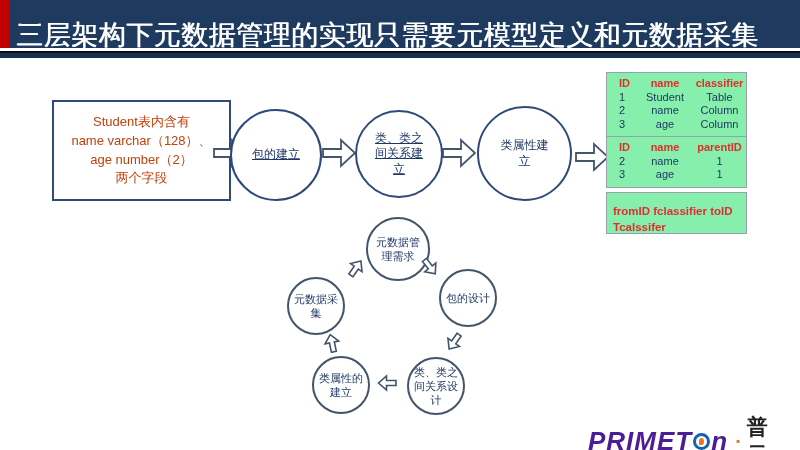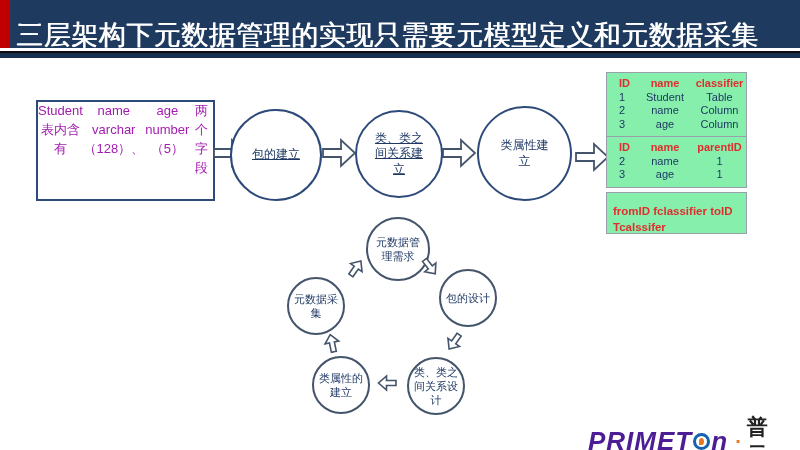--- a/index.html
+++ b/index.html
@@ -10,23 +10,23 @@
   
   .titlebar { position:absolute; left:0; top:0; width:800px; height:48px; background:#1e3a5f; }
   .accent { position:absolute; left:0; top:0; width:10px; height:48px; background:#c00000; }
   .slide-title { position:absolute; left:16px; top:0; height:48px; line-height:50px;
     color:#ffffff; font-size:27px; font-weight:normal; letter-spacing:0.5px; white-space:nowrap;
     text-shadow:0.8px 0 0 #fff;margin-top:10px; }
   .divider { position:absolute; left:0; top:51px; width:800px; height:7px; background:#16304f;
     border-top:2px solid #0d0d0d; }
 
   
-  .rect-box { position:absolute; left:36px; top:100px; width:179px; height:101px;
-    border:2px solid #2e4a7a; display:flex; flex-direction:row; justify-content:center;
-    text-align:center; color:#a21caf; font-size:13px; line-height:1.45; }
+  .rect-box { position:absolute; left:52px; top:100px; width:179px; height:101px;
+    border:2px solid #2e4a7a; display:flex; flex-direction:column; justify-content:center;
+    text-align:center; color:#c2410c; font-size:13px; line-height:1.45; }
   .circle { position:absolute; border:2px solid #2e4a7a; border-radius:50%; background:#fff;
     display:flex; align-items:center; justify-content:center; text-align:center;
     color:#1f3864; font-size:12px; line-height:1.3; }
   .circle span { display:block; line-break:anywhere; word-break:break-all; }
   .c1 { left:230px; top:109px; width:92px; height:92px;text-decoration:underline; }
   .c2 { left:355px; top:110px; width:88px; height:88px; }
   .c3 { left:477px; top:106px; width:95px; height:95px; }
   .c2 span { width:54px;text-decoration:underline; } .c3 span { width:54px; }
 
   .block-arrow { position:absolute; width:34px; height:32px; }
@@ -84,21 +84,21 @@
 
   <header class="titlebar">
     <div class="accent"></div>
     <h1 class="slide-title">三层架构下元数据管理的实现只需要元模型定义和元数据采集</h1>
   </header>
   <div class="divider"></div>
 
   <div class="rect-box">
     <div>Student表内含有</div>
     <div>name varchar（128）、</div>
-    <div>age number（5）</div>
+    <div>age number（2）</div>
     <div>两个字段</div>
   </div>
 
   <div class="block-arrow fa1">
     <svg width="34" height="32" viewBox="0 0 34 32">
         <path d="M1 12 L19 12 L19 3 L33 16 L19 29 L19 20 L1 20 Z" fill="#fff" stroke="#44546a" stroke-width="1.8"></path>
       </svg>
   </div>
   <div class="block-arrow fa2">
     <svg width="34" height="32" viewBox="0 0 34 32">

